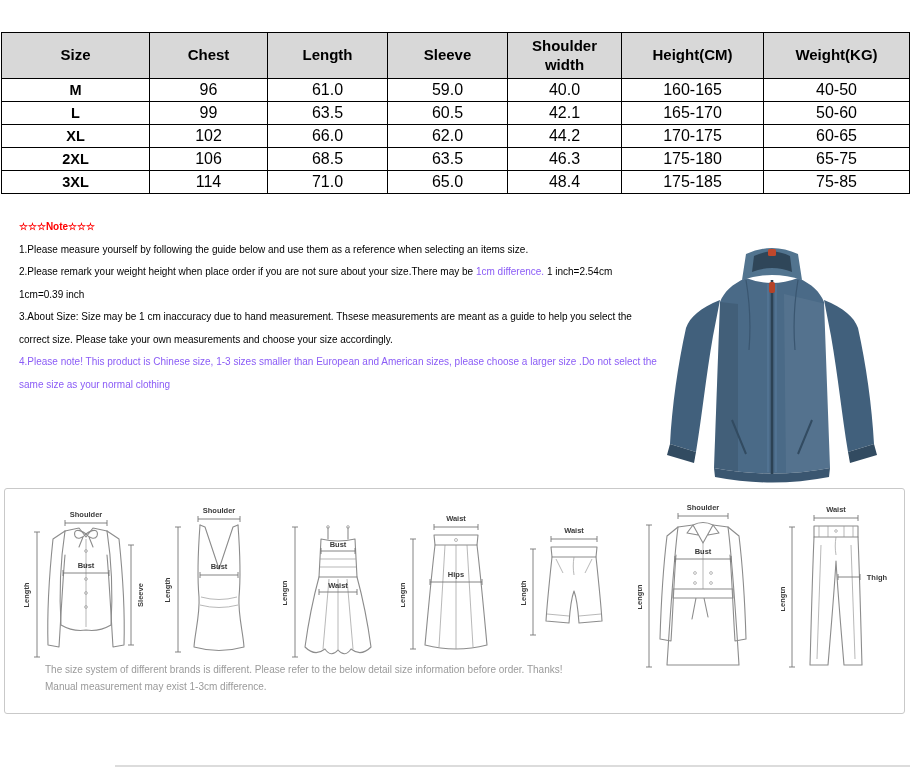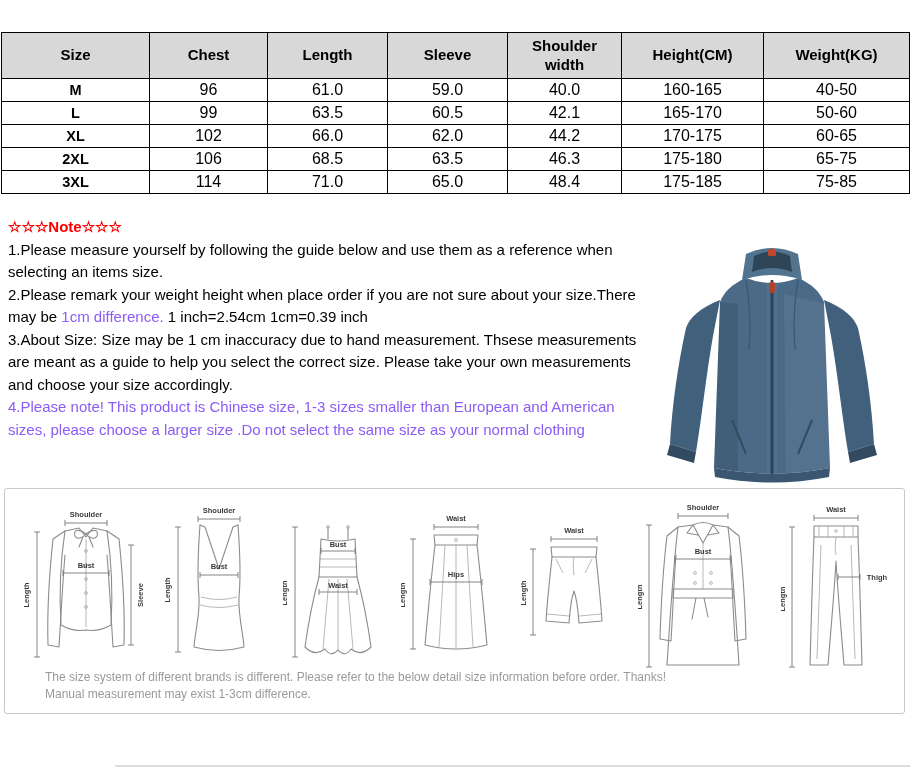--- a/index.html
+++ b/index.html
@@ -16,42 +16,42 @@
     border-collapse: collapse; table-layout: fixed;
   }
   .size-table th, .size-table td {
     border: 1px solid #000; text-align: center; vertical-align: middle; padding: 0 5px;
   }
   .size-table th { background: #d8d8d8; font-size: 15px; font-weight: bold; height: 46px; line-height: 1.25; }
   .size-table td { font-size: 16px; height: 23px; color: #000; }
   .size-table td.size-cell { font-weight: bold; font-size: 14.5px; }
 
   
-  .notes { position: absolute; top: 216px; left: 8px; width: 640px; font-size: 15px; line-height: 22.5px; color: #000; }
+  .notes { position: absolute; top: 216px; left: 19px; width: 640px; font-size: 10px; line-height: 22.5px; color: #000; }
   .note-title { font-weight: bold; color: #ff0000; }
   .notes p { margin: 0; }
   .red { color: #8b5cf6; }
 
   
   .jacket { position: absolute; left: 634px; top: 234px; width: 276px; height: 256px; }
 
   
   .guide-box {
     position: absolute; top: 488px; left: 4px; width: 901px; height: 226px;
     border: 1px solid #c9c9c9; border-radius: 3px; background: #fff;
   }
   .garments {
     position: absolute; top: 8px; left: 16px; right: 8px;
     display: flex; justify-content: space-between; align-items: flex-start;
   }
   .garments svg .outline { fill: none; stroke: #8c8c8c; stroke-width: 1.1; stroke-linejoin: round; stroke-linecap: round; }
   .garments svg .thin { fill: none; stroke: #9a9a9a; stroke-width: 0.7; }
   .garments svg .meas { fill: none; stroke: #777; stroke-width: 0.9; }
   .garments svg text { font-family: "Liberation Sans", sans-serif; font-size: 7.5px; font-weight: bold; fill: #3a3a3a; }
-  .guide-footer { position: absolute; left: 40px; bottom: 10px; font-size: 12px; color: #9a9a9a; line-height: 17px; }
+  .guide-footer { position: absolute; left: 40px; bottom: 18px; font-size: 10px; color: #9a9a9a; line-height: 17px; }
 
   .page-separator { position: absolute; left: 115px; top: 765px; width: 795px; height: 2px; background: #dcdcdc; }
 </style>
 </head>
 <body>
 
 <div class="page">
 
   <table class="size-table">
     <colgroup>

